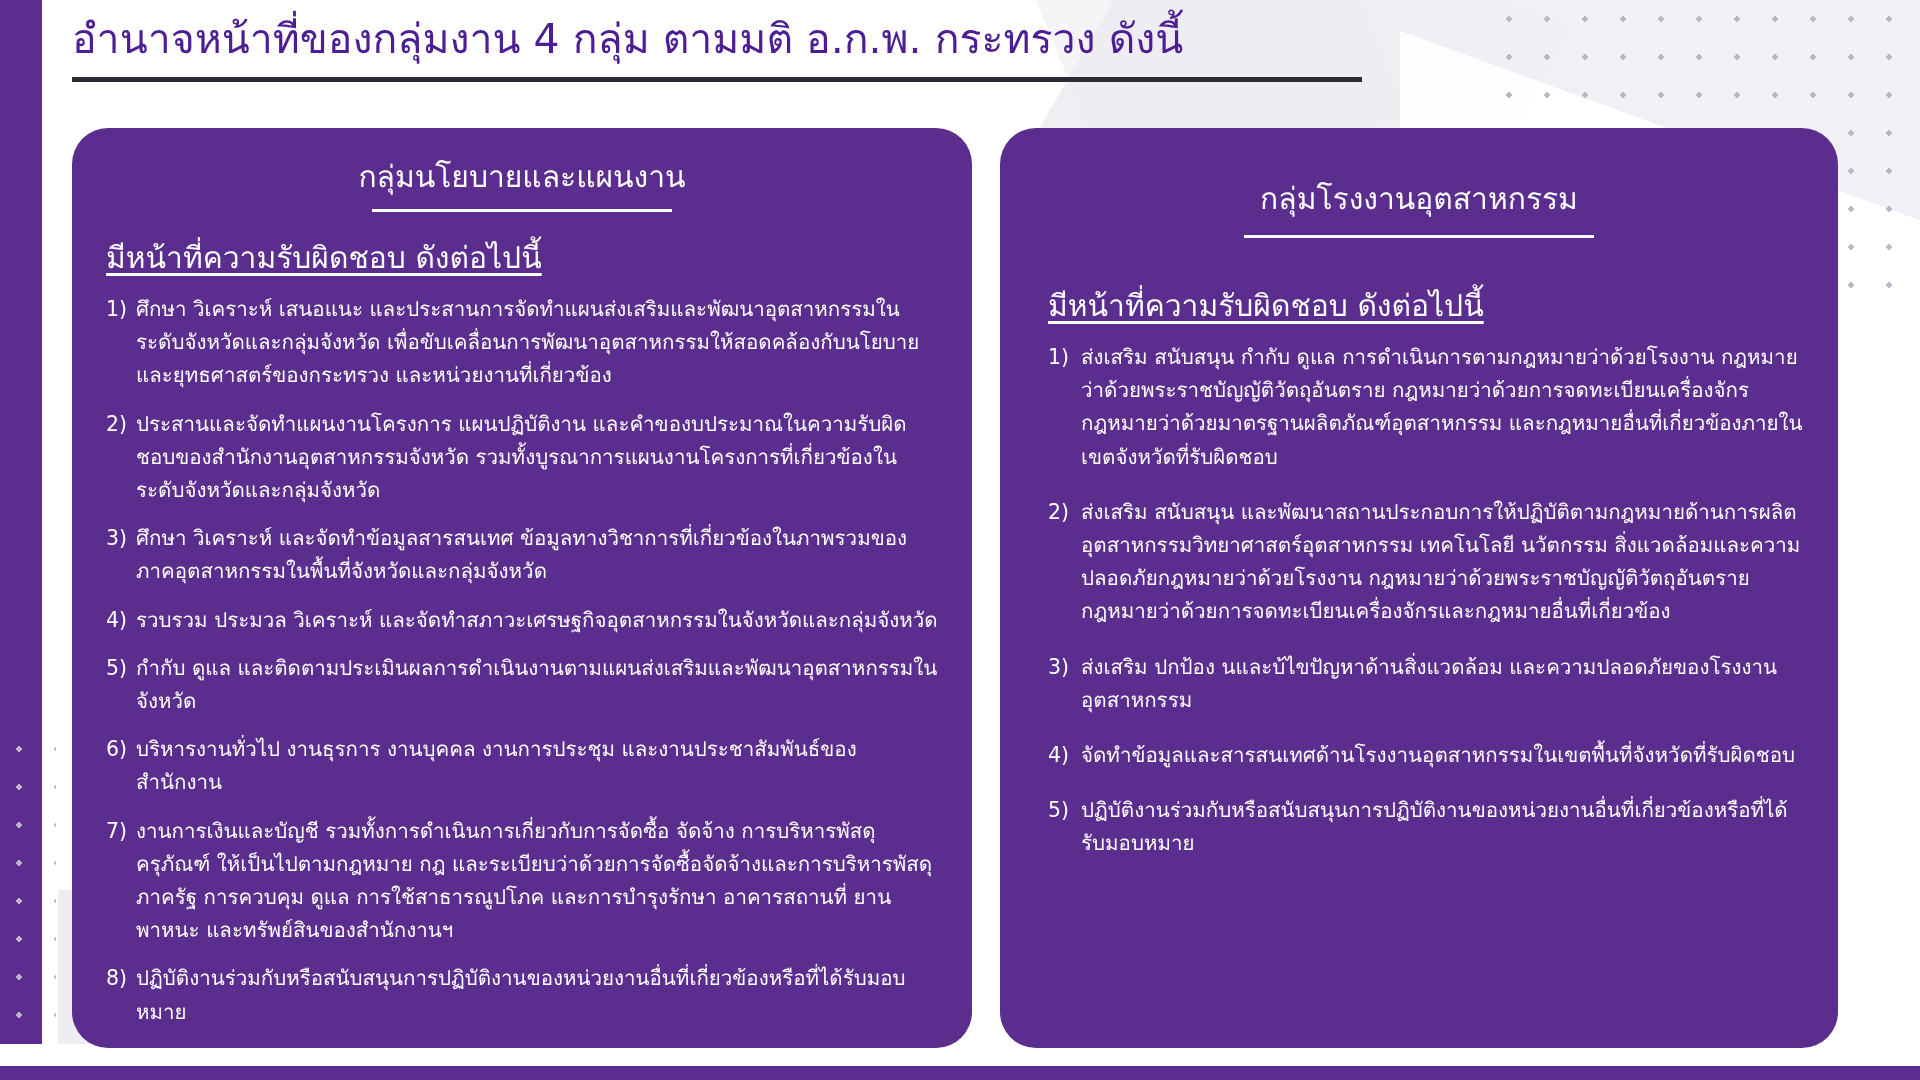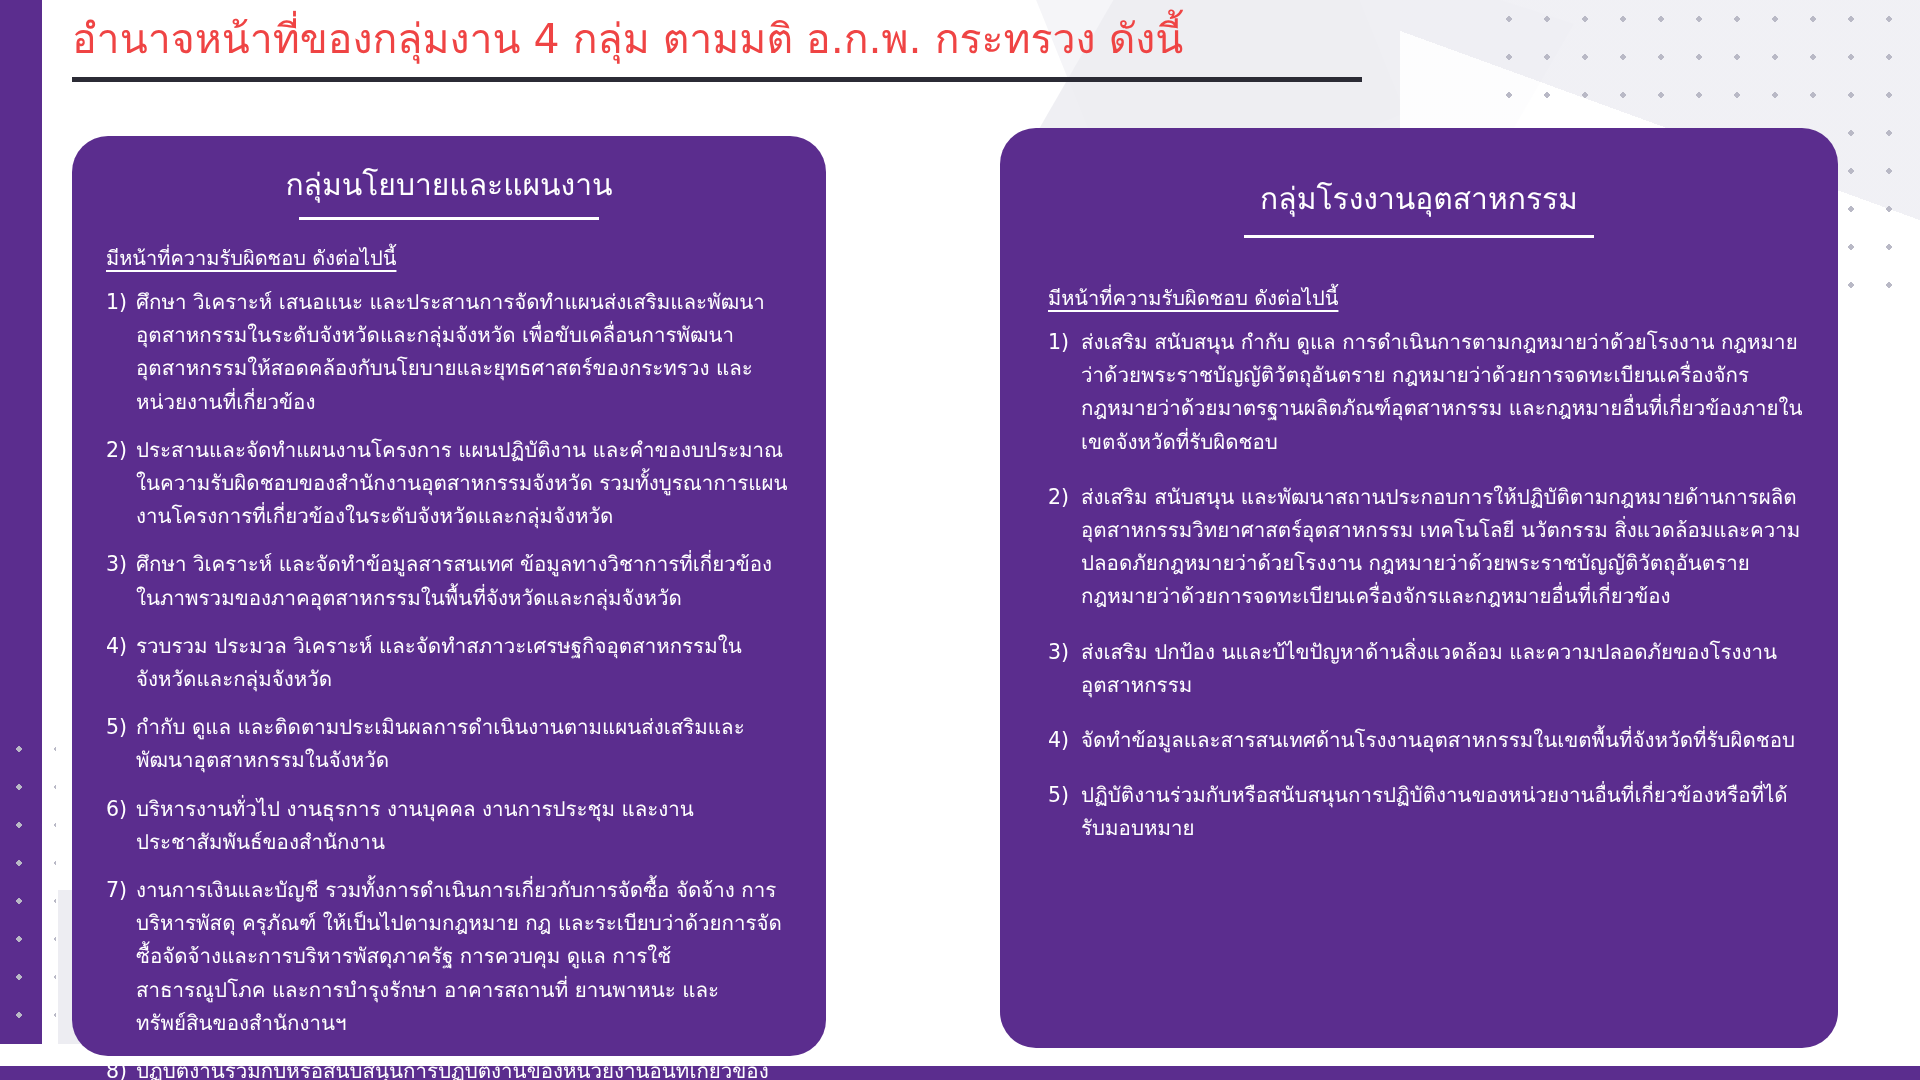--- a/index.html
+++ b/index.html
@@ -77,56 +77,56 @@
     left:0px; bottom:30px; width:56px; height:320px;
     background-size:38px 38px;
   }
 
   
   .title-wrap {
     position:absolute; left:72px; top:12px; width:1330px;
   }
   .slide-title {
     font-size:41px;
-    color:#ef4444;
+    color:#4c1d95;
     line-height:1.35;
     white-space:nowrap;
   }
   .title-rule {
     margin-top:10px;
     width:1290px; height:5px;
     background:#2b2b35;
   }
 
   
   .card {
     position:absolute;
     background:#5b2d8e;
     border-radius:36px;
     color:#ffffff;
     padding:26px 34px 30px 34px;
   }
-  .card-left  { left:72px;  top:128px; width:754px;  height:920px;margin-top:8px; }
+  .card-left  { left:72px;  top:128px; width:900px;  height:920px; }
   .card-right { left:1000px;top:128px; width:838px;  height:920px; }
 
   .card-head {
     text-align:center;
     font-size:30px;
     line-height:1.5;
     padding-bottom:6px;
   }
   .card-head-rule {
     height:3px; background:#ffffff;
     margin:0 auto 0 auto;
   }
   .rule-w-left  { width:300px; margin-top:4px; }
   .rule-w-right { width:350px; margin-top:8px; }
 
   .resp-label {
-    font-size:20px;
+    font-size:30px;
     text-decoration:underline;
     text-underline-offset:5px;
     margin-top:22px;
     margin-bottom:12px;
   }
   .resp-label.right { margin-top:44px; margin-left:14px; }
 
   ul.items { list-style:none; }
   ul.items li {
     display:flex;

